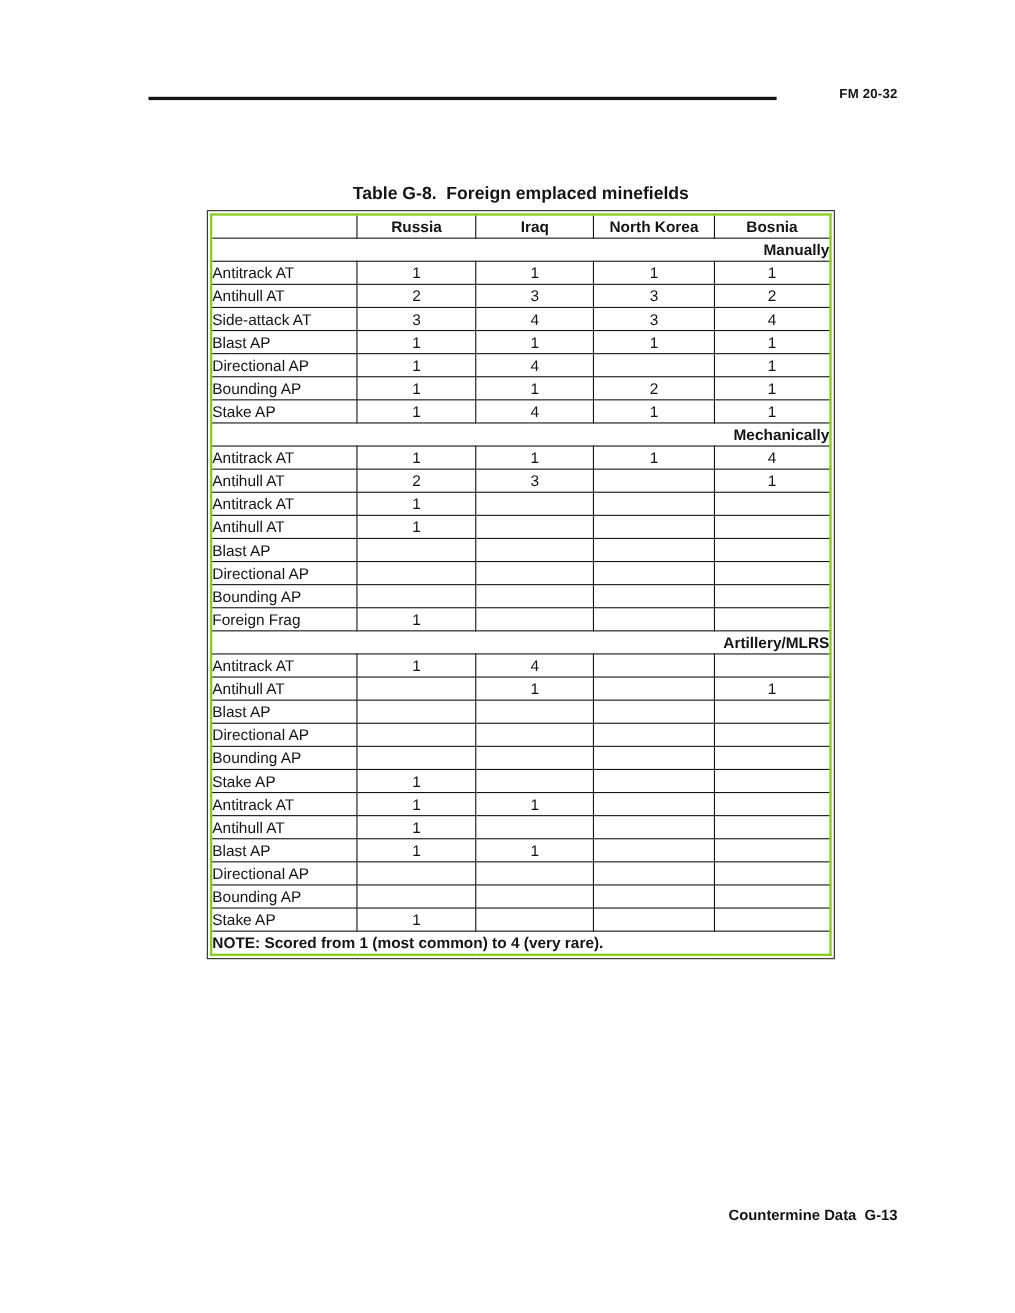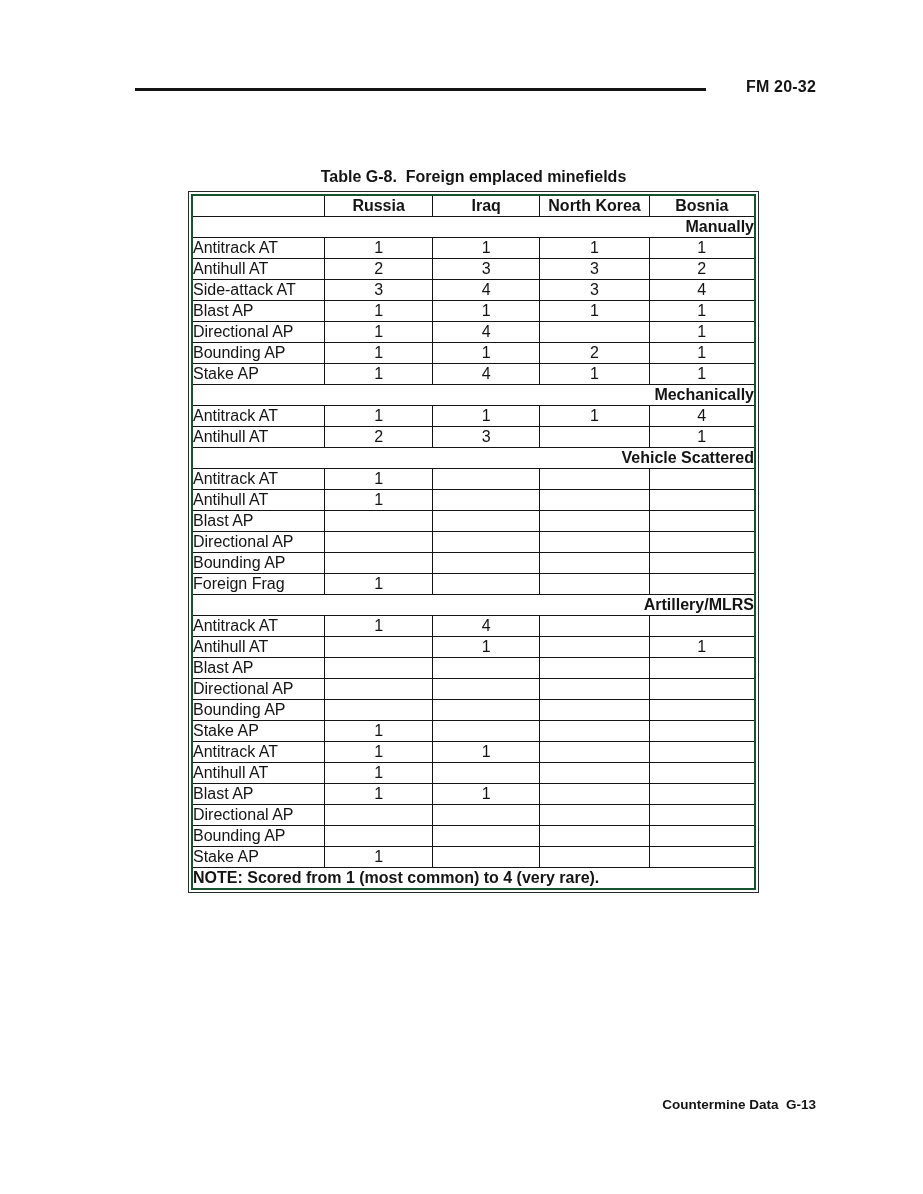--- a/index.html
+++ b/index.html
@@ -16,21 +16,21 @@
     left: 135px; top: 88px;
     width: 571px; height: 3px;
     background: #141414;
   }
   .doc-ref {
     position: absolute;
     top: 78px; left: 0;
     width: 816px;
     text-align: right;
     font-weight: bold;
-    font-size: 16px;
+    font-size: 12px;
     letter-spacing: 0.2px;
     white-space: pre;
   }
   .table-title {
     position: absolute;
     top: 168px; left: 188px;
     width: 571px;
     text-align: center;
     font-weight: bold;
     font-size: 16px;
@@ -42,22 +42,22 @@
     width: 571px;
     border: 1px solid #2a2a2a;
     padding: 2px;
     box-sizing: border-box;
     background: #ffffff;
   }
   table.minefield {
     width: 100%;
     border-collapse: collapse;
     table-layout: fixed;
-    border: 2px solid #14532d;
-    font-size: 16px;
+    border: 2px solid #84cc16;
+    font-size: 14px;
   }
   table.minefield th, table.minefield td {
     border: 1.5px solid #141414;
     padding: 0;
     height: 20px;
     vertical-align: middle;
     overflow: hidden;
   }
   table.minefield thead th {
     font-weight: bold;
@@ -184,23 +184,20 @@
           <td class="value-cell">4</td>
         </tr>
         <tr>
           <td class="label-cell">Antihull AT</td>
           <td class="value-cell">2</td>
           <td class="value-cell">3</td>
           <td class="value-cell"></td>
           <td class="value-cell">1</td>
         </tr>
         <tr>
-          <td colspan="5" class="section-cell">Vehicle Scattered</td>
-        </tr>
-        <tr>
           <td class="label-cell">Antitrack AT</td>
           <td class="value-cell">1</td>
           <td class="value-cell"></td>
           <td class="value-cell"></td>
           <td class="value-cell"></td>
         </tr>
         <tr>
           <td class="label-cell">Antihull AT</td>
           <td class="value-cell">1</td>
           <td class="value-cell"></td>

